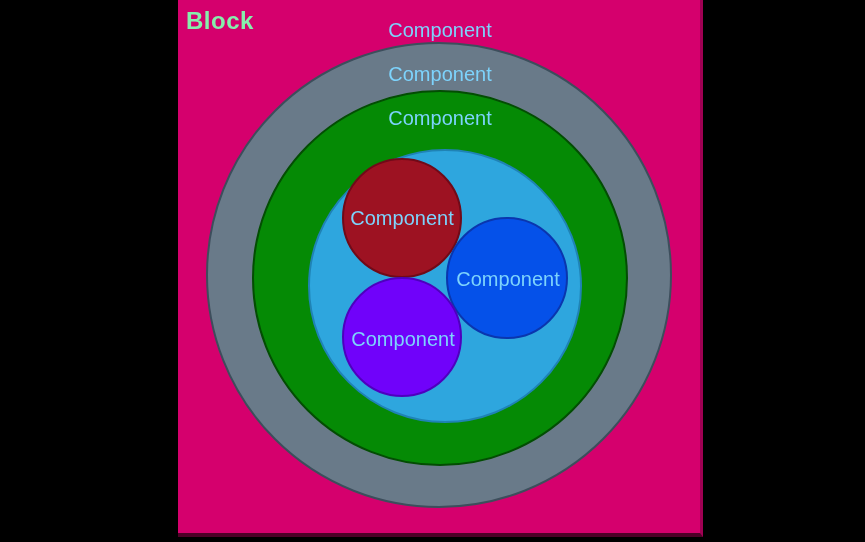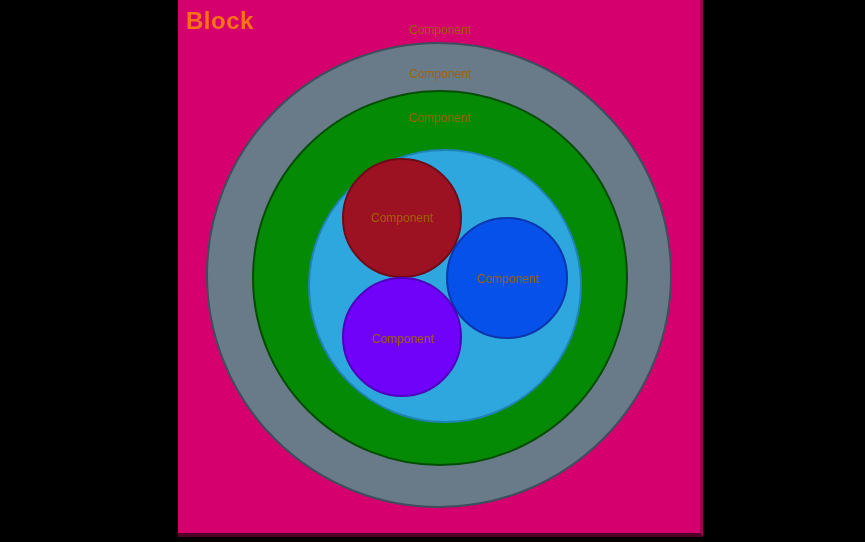--- a/index.html
+++ b/index.html
@@ -24,21 +24,21 @@
     background: #D5006D;
     border-right: 3px solid #A00053;
     border-bottom: 4px solid #4E0027;
   }
   .block-title {
     position: absolute;
     left: 186px;
     top: 7px;
     font-size: 24px;
     font-weight: bold;
-    color: #f97316;
+    color: #86efac;
     letter-spacing: 0.5px;
   }
   .circle {
     position: absolute;
     border-radius: 50%;
     box-sizing: border-box;
   }
   .ring-gray {
     left: 206px;
     top: 42px;
@@ -83,22 +83,22 @@
     left: 342px;
     top: 277px;
     width: 120px;
     height: 120px;
     background: #7002FA;
     border: 2px solid #4E00BE;
   }
   .comp-label {
     position: absolute;
     transform: translate(-50%, -50%);
-    color: #a16207;
-    font-size: 12px;
+    color: #7dd3fc;
+    font-size: 20px;
     white-space: nowrap;
   }
   .lbl-1 { left: 440px; top: 30px; }
   .lbl-2 { left: 440px; top: 74px; }
   .lbl-3 { left: 440px; top: 118px; }
   .lbl-red    { left: 402px; top: 218px; }
   .lbl-blue   { left: 508px; top: 279px; }
   .lbl-purple { left: 403px; top: 339px; }
 </style>
 </head>

